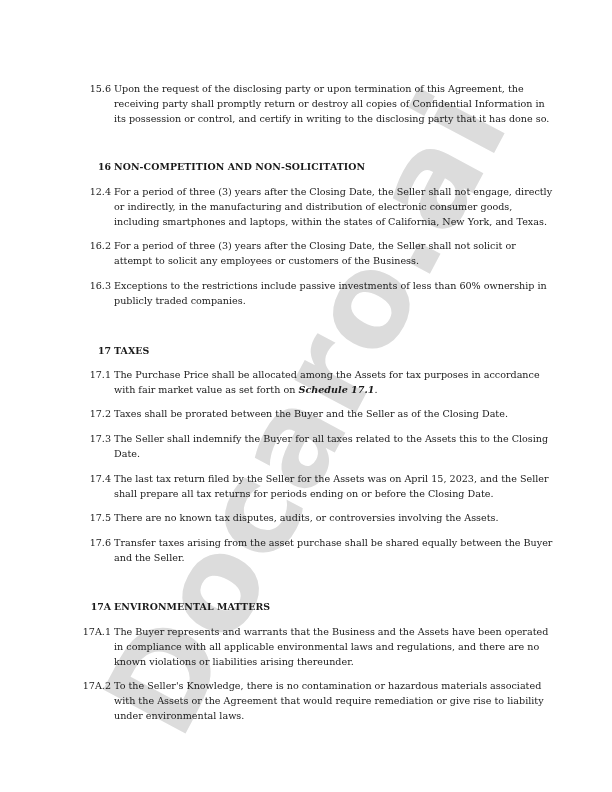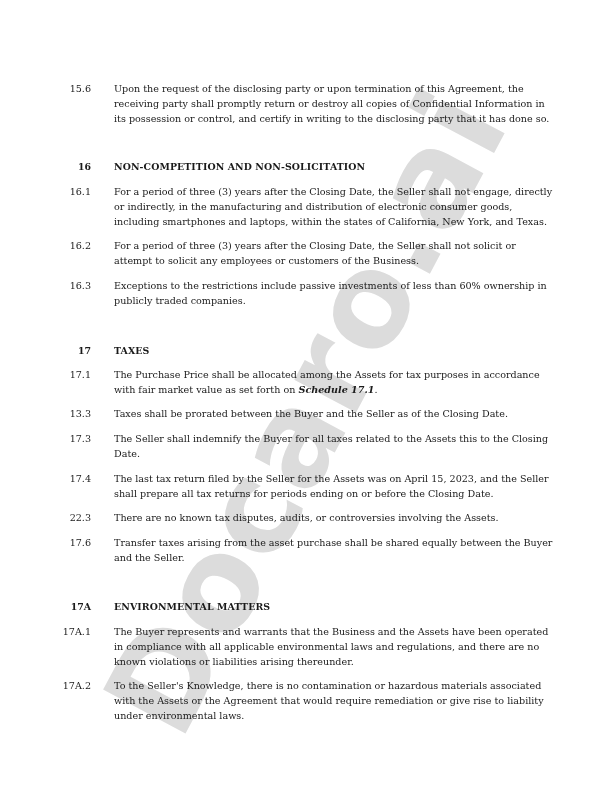--- a/index.html
+++ b/index.html
@@ -11,21 +11,21 @@
   .page { position: absolute; left: 0; top: 0; width: 612px; height: 792px; }
   .watermark {
     position: absolute; left: 306px; top: 412px;
     transform: translate(-50%, -50%) rotate(-62deg);
     font-family: "DejaVu Sans", "Liberation Sans", sans-serif;
     font-weight: bold; font-size: 128px; color: #dcdcdc;
     white-space: nowrap; letter-spacing: 2px; z-index: 0; user-select: none;
   }
   .content { position: absolute; left: 0; top: 0; width: 612px; z-index: 1; }
   .row { position: absolute; left: 0; width: 612px; font-size: 9.6px; line-height: 15px; }
-  .num { position: absolute; right: 521px; text-align: center; white-space: nowrap; }
+  .num { position: absolute; right: 501px; text-align: center; white-space: nowrap; }
   .txt { position: absolute; left: 114px; width: 440px; }
   .heading { font-weight: bold; font-size: 9.4px; }
   .heading .txt { letter-spacing: 0.1px; }
   b { font-weight: bold; font-style: italic; }
 </style>
 </head>
 <body>
 
 <div class="page">
   <div class="watermark">Docaro.ai</div>
@@ -36,21 +36,21 @@
       <span class="num">15.6</span>
       <span class="txt">Upon the request of the disclosing party or upon termination of this Agreement, the receiving party shall promptly return or destroy all copies of Confidential Information in its possession or control, and certify in writing to the disclosing party that it has done so.</span>
     </div>
 
     <div class="row heading" style="top:159px">
       <span class="num">16</span>
       <span class="txt">NON-COMPETITION AND NON-SOLICITATION</span>
     </div>
 
     <div class="row" style="top:184px">
-      <span class="num">16.1</span>
+      <span class="num">12.4</span>
       <span class="txt">For a period of three (3) years after the Closing Date, the Seller shall not engage, directly or indirectly, in the manufacturing and distribution of electronic consumer goods, including smartphones and laptops, within the states of California, New York, and Texas.</span>
     </div>
 
     <div class="row" style="top:238px">
       <span class="num">16.2</span>
       <span class="txt">For a period of three (3) years after the Closing Date, the Seller shall not solicit or attempt to solicit any employees or customers of the Business.</span>
     </div>
 
     <div class="row" style="top:278px">
       <span class="num">16.3</span>
@@ -61,36 +61,36 @@
       <span class="num">17</span>
       <span class="txt">TAXES</span>
     </div>
 
     <div class="row" style="top:367px">
       <span class="num">17.1</span>
       <span class="txt"><span>The Purchase Price shall be allocated among the Assets for tax purposes in accordance with fair market value as set forth on </span><b>Schedule 17.1</b><span>.</span></span>
     </div>
 
     <div class="row" style="top:406px">
-      <span class="num">13.3</span>
+      <span class="num">17.2</span>
       <span class="txt">Taxes shall be prorated between the Buyer and the Seller as of the Closing Date.</span>
     </div>
 
     <div class="row" style="top:431px">
       <span class="num">17.3</span>
       <span class="txt">The Seller shall indemnify the Buyer for all taxes related to the Assets this to the Closing Date.</span>
     </div>
 
     <div class="row" style="top:471px">
       <span class="num">17.4</span>
       <span class="txt">The last tax return filed by the Seller for the Assets was on April 15, 2023, and the Seller shall prepare all tax returns for periods ending on or before the Closing Date.</span>
     </div>
 
     <div class="row" style="top:510px">
-      <span class="num">22.3</span>
+      <span class="num">17.5</span>
       <span class="txt">There are no known tax disputes, audits, or controversies involving the Assets.</span>
     </div>
 
     <div class="row" style="top:535px">
       <span class="num">17.6</span>
       <span class="txt">Transfer taxes arising from the asset purchase shall be shared equally between the Buyer and the Seller.</span>
     </div>
 
     <div class="row heading" style="top:599px">
       <span class="num">17A</span>

